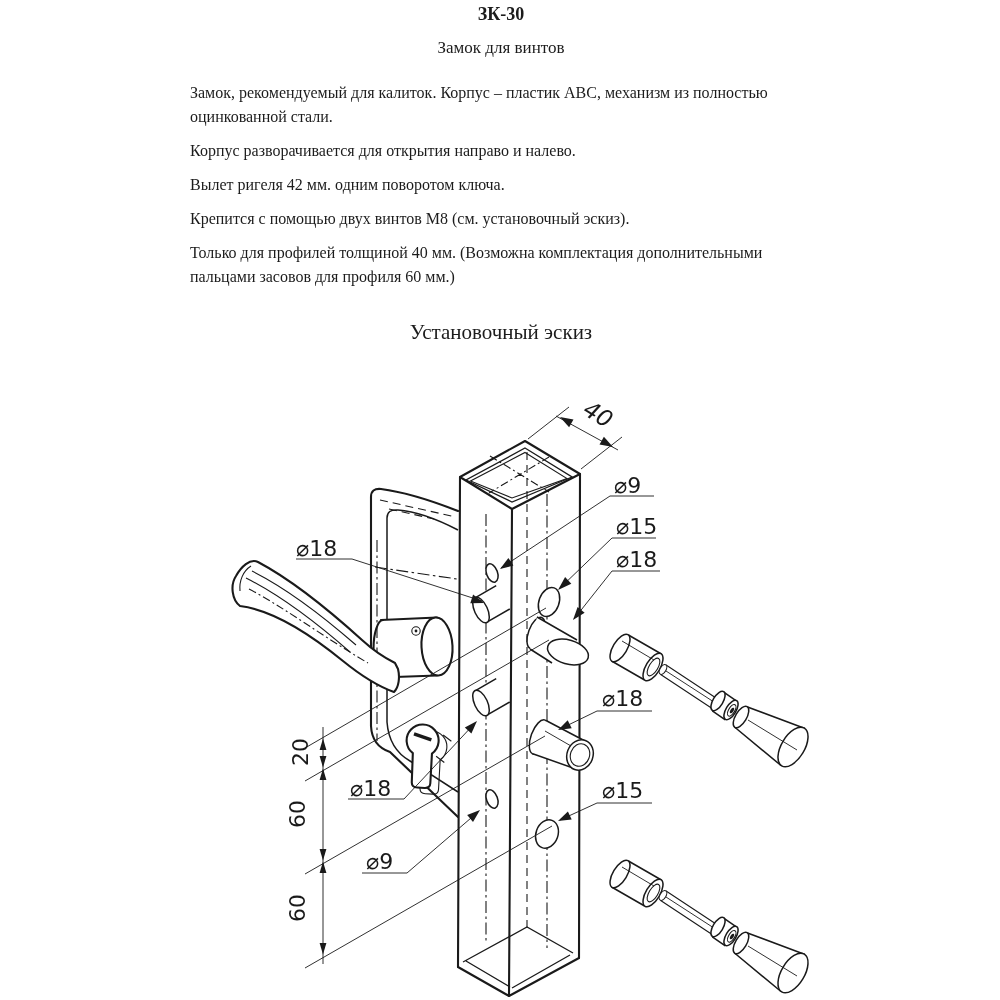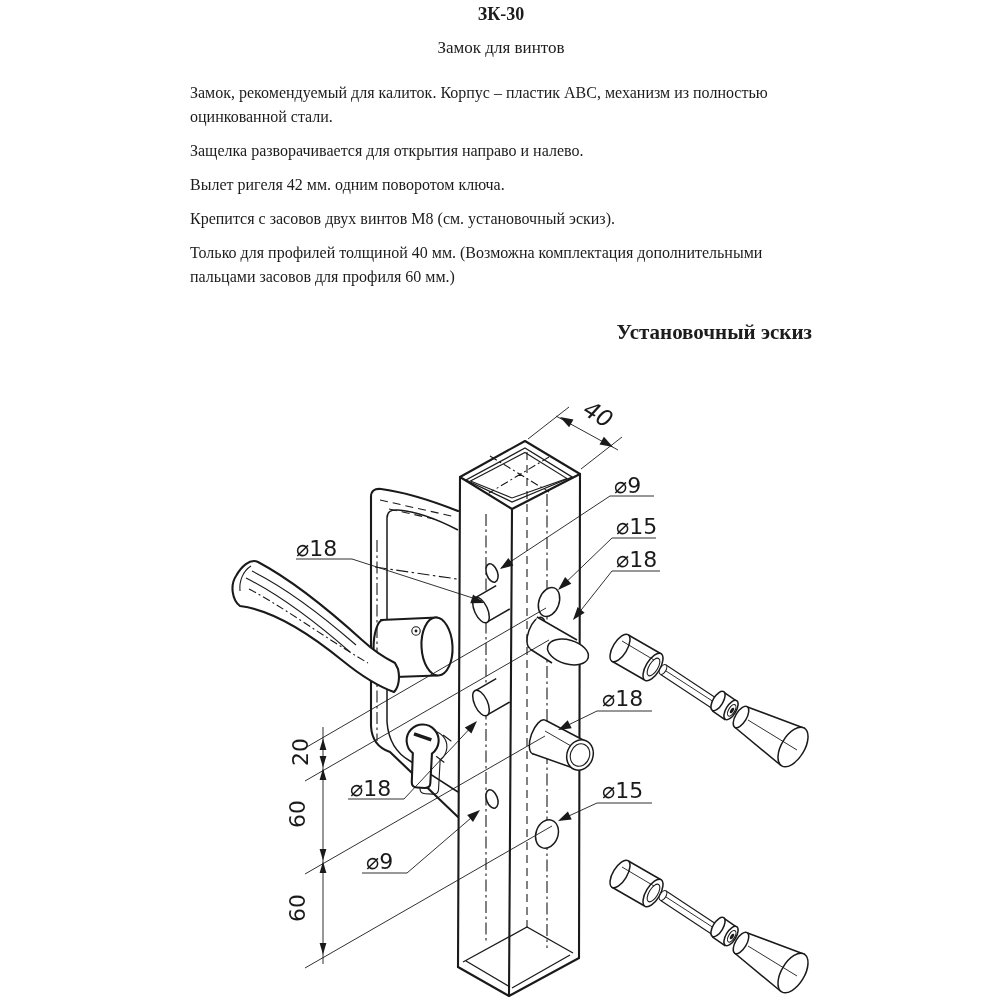--- a/index.html
+++ b/index.html
@@ -3,21 +3,21 @@
 <meta charset="utf-8">
 <style>
   html,body{margin:0;padding:0;background:#fff;}
   .page{position:relative;width:1000px;height:1000px;background:#ffffff;overflow:hidden;
         font-family:"Liberation Serif", serif;color:#1c1c1c;}
   .doc-text{position:absolute;left:190px;top:0;width:622px;}
   .doc-title{margin:4px 0 0;font-size:18px;line-height:20px;font-weight:bold;text-align:center;}
   .doc-subtitle{margin:14px 0 0;font-size:17px;line-height:20px;font-weight:normal;text-align:center;}
   .doc-paras{margin-top:23px;}
   .doc-paras p{margin:1px 0 10px;font-size:16px;line-height:24px;}
-  .sketch-heading{margin:30px 0 0;font-size:21px;line-height:26px;font-weight:bold;text-align:right;}
+  .sketch-heading{margin:30px 0 0;font-size:21px;line-height:26px;font-weight:normal;text-align:center;}
   svg.sketch{position:absolute;left:0;top:0;width:1000px;height:1000px;}
   
   .w2{stroke:#1a1a1a;stroke-width:2.1;fill:none;stroke-linejoin:round;stroke-linecap:round;}
   .w15{stroke:#1a1a1a;stroke-width:1.5;fill:none;stroke-linejoin:round;}
   .w1{stroke:#1a1a1a;stroke-width:1.1;fill:none;}
   .thin{stroke:#1a1a1a;stroke-width:0.9;fill:none;}
   .wfill{fill:#ffffff;}
   .dsh{stroke-dasharray:8 5;}
   .ddot{stroke-dasharray:12 3.5 2.5 3.5;}
   .ddots{stroke-dasharray:8 3 2 3;}
@@ -29,23 +29,23 @@
 </head>
 <body>
 
 <div class="page">
 
   <div class="doc-text">
     <h1 class="doc-title">ЗК-30</h1>
     <h2 class="doc-subtitle">Замок для винтов</h2>
     <div class="doc-paras">
       <p>Замок, рекомендуемый для калиток. Корпус – пластик АВС, механизм из полностью оцинкованной стали.</p>
-      <p>Защелка разворачивается для открытия направо и налево.</p>
+      <p>Корпус разворачивается для открытия направо и налево.</p>
       <p>Вылет ригеля 42 мм. одним поворотом ключа.</p>
-      <p>Крепится с засовов двух винтов М8 (см. установочный эскиз).</p>
+      <p>Крепится с помощью двух винтов М8 (см. установочный эскиз).</p>
       <p>Только для профилей толщиной 40 мм. (Возможна комплектация дополнительными пальцами засовов для профиля 60 мм.)</p>
     </div>
     <h3 class="sketch-heading">Установочный эскиз</h3>
   </div>
 
   <svg class="sketch" viewBox="0 0 1000 1000">
 
     <defs>
       <g id="stub">
         <path class="wfill" d="M474.2,598.3 L496.2,585.6 L509.8,609 L487.8,621.7 Z"></path>

